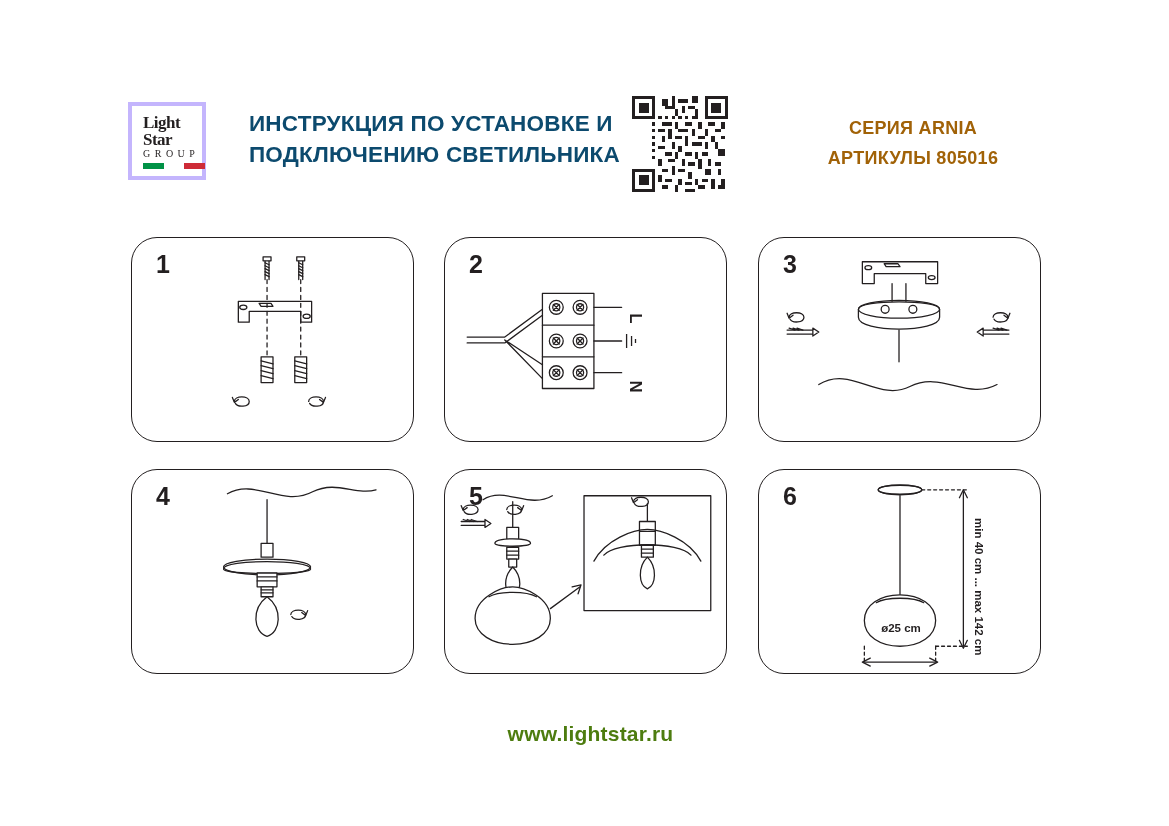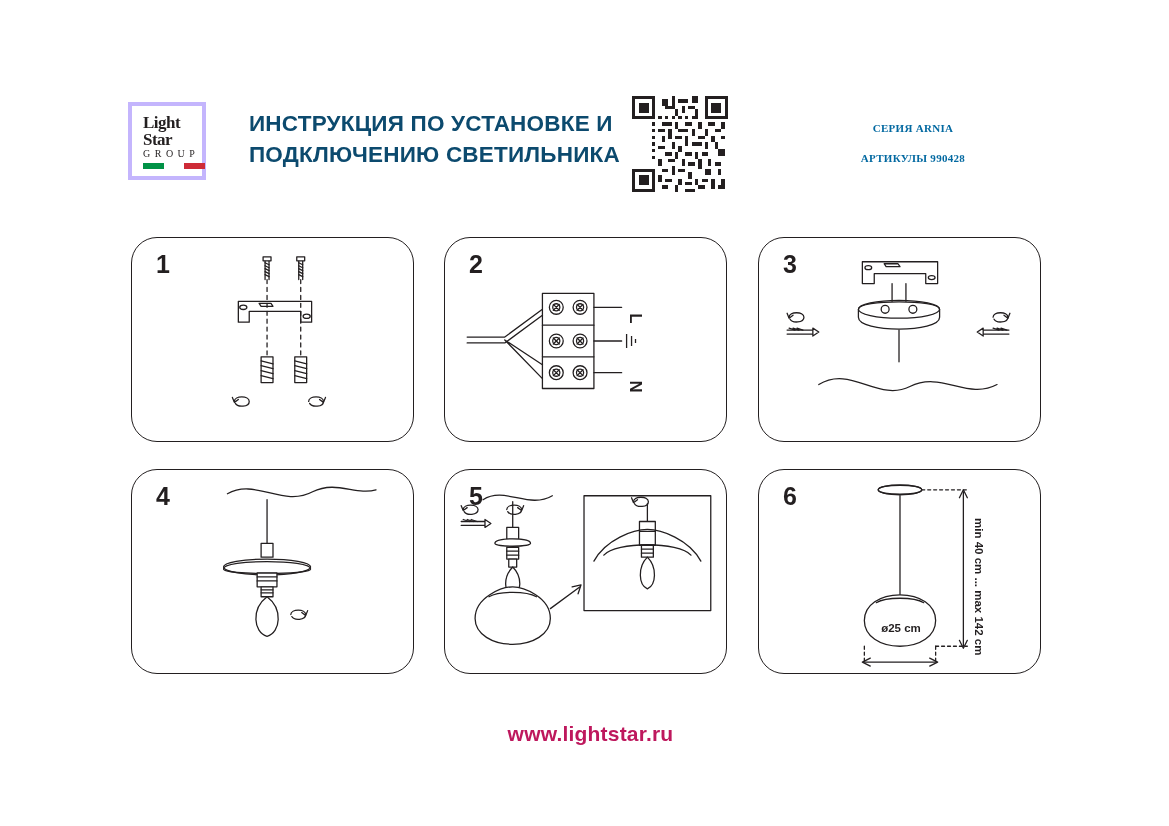--- a/index.html
+++ b/index.html
@@ -91,25 +91,24 @@
 
   .series-block {
     position: absolute;
     left: 650px;
     top: 17px;
     width: 270px;
     text-align: center;
   }
   .series-line {
     font-weight: bold;
-    font-size: 11px;
+    font-size: 18px;
     line-height: 30px;
-    color: #0369a1;
+    color: #a16207;
     letter-spacing: 0.3px;
-    font-family: Liberation Serif, serif;
   }
 
   
   .grid {
     position: absolute;
     left: 131px;
     top: 237px;
     width: 910px;
     height: 450px;
   }
@@ -282,21 +281,21 @@
             <rect x="13" y="27" width="1" height="2"></rect>
           <rect x="16" y="28" width="3" height="1"></rect>
             <rect x="20" y="27" width="2" height="1"></rect>
           <rect x="26" y="27" width="2" height="1"></rect>
         </g>
       </svg>
     </div>
 
     <div class="series-block">
       <div class="series-line">СЕРИЯ ARNIA</div>
-      <div class="series-line code">АРТИКУЛЫ 990428</div>
+      <div class="series-line code">АРТИКУЛЫ 805016</div>
     </div>
   </div>
 
   <div class="grid">
 
     <div class="card c1">
       <div class="step-num">1</div>
       <div class="art">
         <svg viewBox="0 0 283 205">
           <g fill="none" stroke="#231f20" stroke-width="1.3" stroke-linecap="round" stroke-linejoin="round">
@@ -535,16 +534,16 @@
         <div style="position:absolute;left:212px;top:48px;width:18px;height:110px;">
           <div style="transform:rotate(90deg);transform-origin:left top;position:absolute;left:14px;top:0;white-space:nowrap;font-size:11.5px;font-weight:bold;color:#231f20;">min 40 cm ... max 142 cm</div>
         </div>
         <div style="position:absolute;left:96px;top:152px;width:92px;text-align:center;font-size:11.5px;font-weight:bold;color:#231f20;">ø25 cm</div>
       </div>
     </div>
 
   </div>
 
   <div class="footer">
-    <a class="site" href="#" style="text-decoration:none;color:#be185d;margin-left:12px;">www.lightstar.ru</a>
+    <a class="site" href="#" style="text-decoration:none;color:#4d7c0f;margin-left:12px;">www.lightstar.ru</a>
   </div>
 
 </div>
 
 </body></html>

